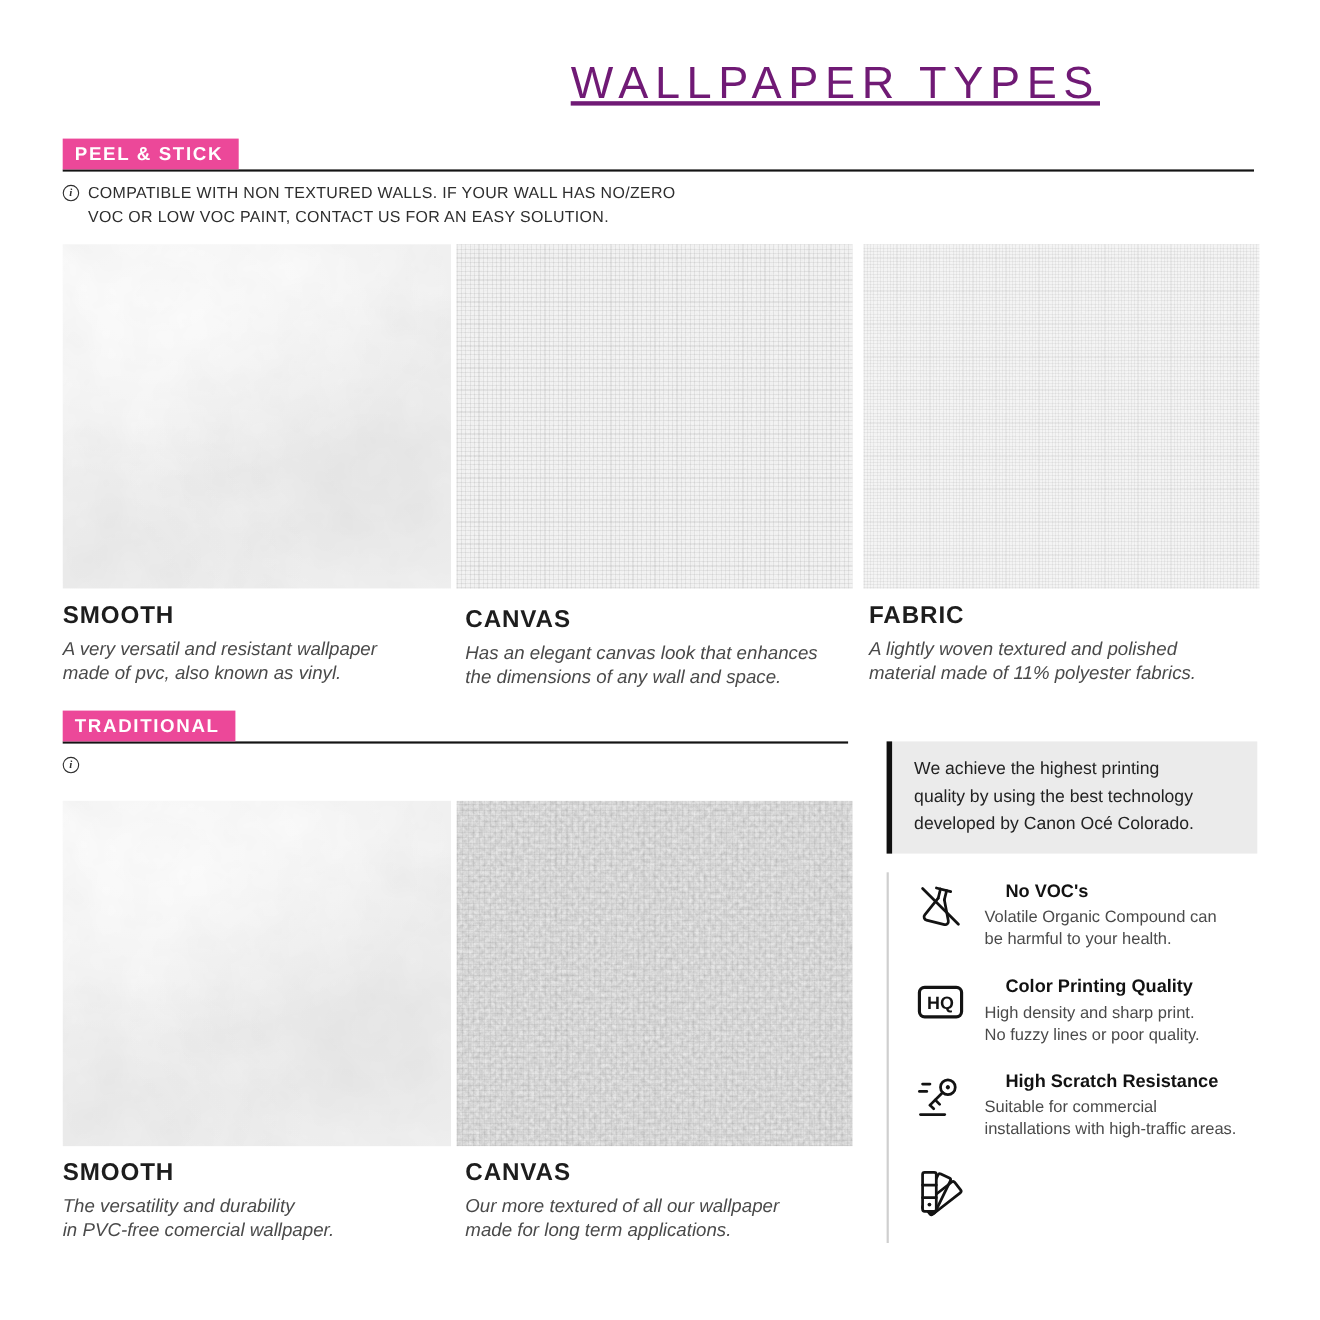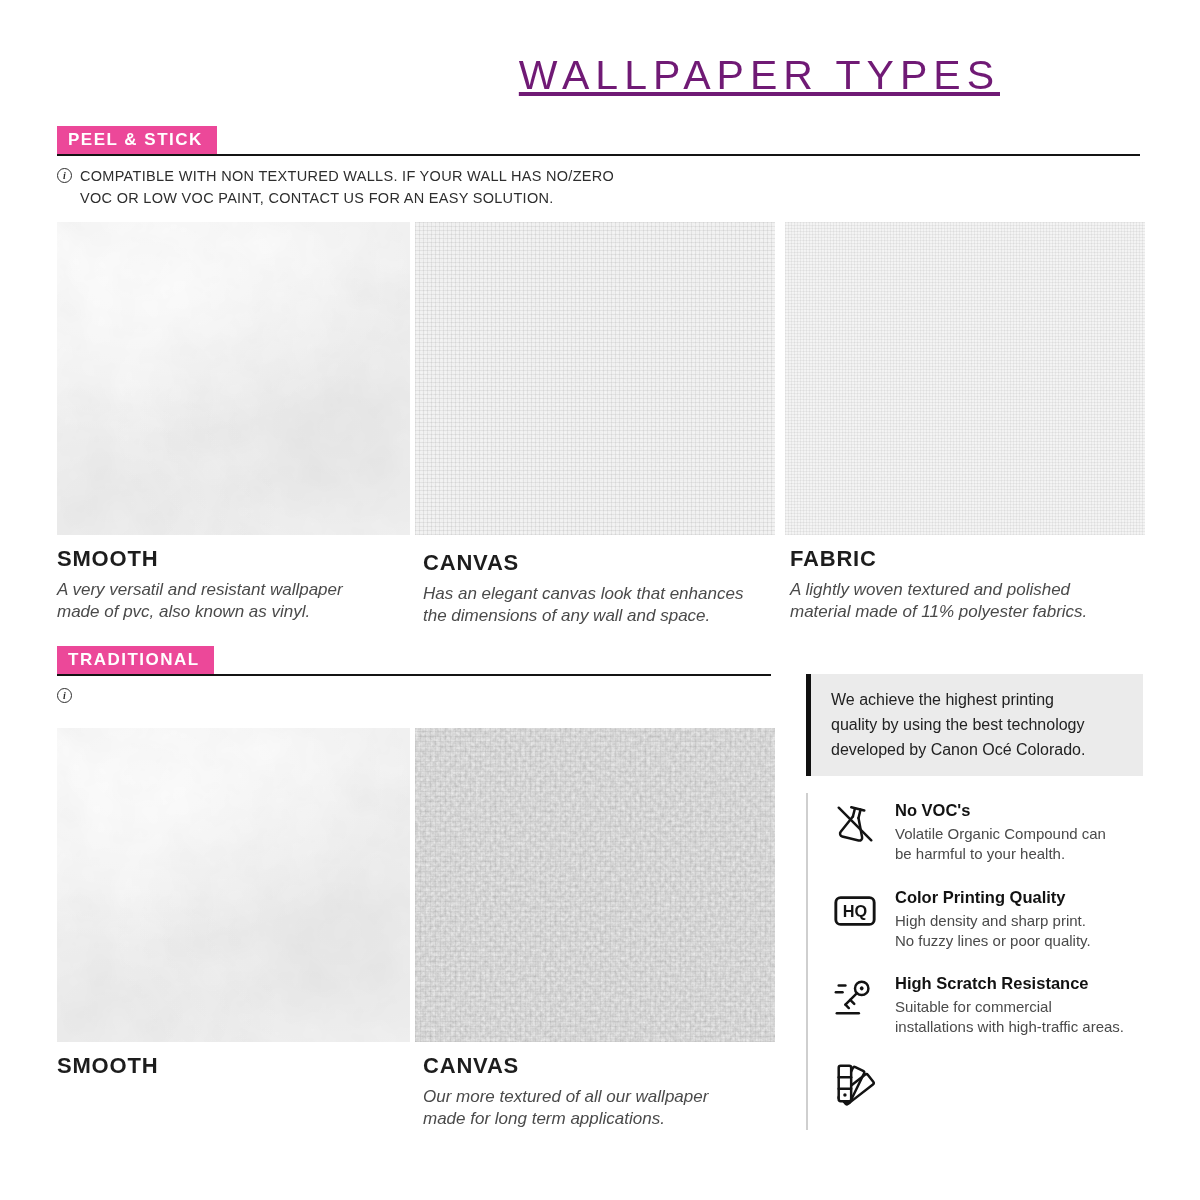--- a/index.html
+++ b/index.html
@@ -81,21 +81,21 @@
     border-left:5px solid #101010; background:#ebebeb;
     padding:14px 18px 14px 20px;
     font-size:16px; line-height:1.55; color:#222222; white-space:pre-line;
   }
   .features {
     position:absolute; left:806px; top:793px; width:348px;
     border-left:2px solid #cfcfcf; padding:8px 0 0 24px;
   }
   .feature { display:flex; gap:17px; margin-bottom:23px; }
   .f-icon { flex:none; width:46px; height:46px; }
-  .f-title { font-size:16.5px; font-weight:700; color:#121212; margin-bottom:4px; }
+  .f-title { font-size:16.5px; font-weight:700; color:#121212; margin-bottom:4px;margin-left:19px; }
   .f-desc  { font-size:15px; color:#4a4a4a; line-height:1.35; white-space:pre-line; }
   .ico { stroke:#131313; fill:none; stroke-width:2.6; stroke-linecap:round; stroke-linejoin:round; }
   .hidden-defs { position:absolute; width:0; height:0; overflow:hidden; }
 </style>
 </head>
 <body>
 
 <div class="page">
 
   <svg class="hidden-defs" aria-hidden="true">
@@ -173,20 +173,22 @@
       </svg>
   </div>
   <div class="swatch sw-r2 sw-c2 tex-rough">
     <svg class="noise" style="opacity:0.22" preserveAspectRatio="none">
         <rect width="100%" height="100%" filter="url(#nz-rough)"></rect>
       </svg>
   </div>
 
   <div class="cap c4">
     <div class="cap-title">SMOOTH</div>
+    <div class="cap-desc">The versatility and durability
+in PVC-free comercial wallpaper.</div>
   </div>
   <div class="cap c5">
     <div class="cap-title">CANVAS</div>
     <div class="cap-desc">Our more textured of all our wallpaper
 made for long term applications.</div>
   </div>
 
   <div class="quote-box">We achieve the highest printing
 quality by using the best technology
 developed by Canon Océ Colorado.</div>

